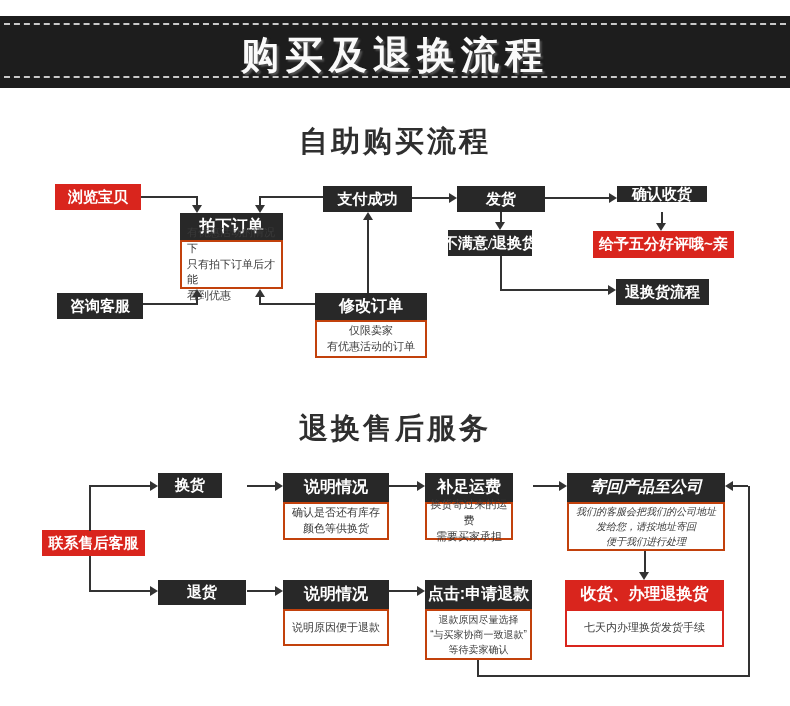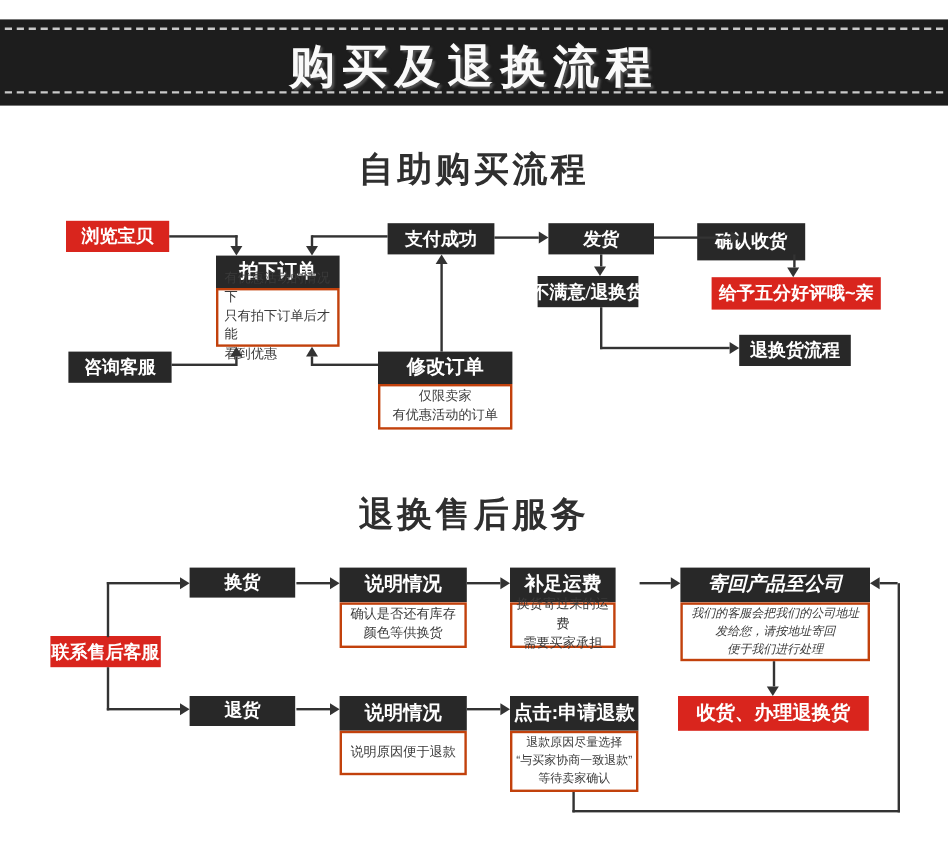--- a/index.html
+++ b/index.html
@@ -75,21 +75,21 @@
   <div class="cbox" style="left:315px;top:277px;width:112px;border-radius:16px;">
     <div class="cbox-head" style="height:27px;">修改订单</div>
     <div class="cbox-body" style="height:38px;">仅限卖家
 有优惠活动的订单</div>
   </div>
 
   <div class="box" style="left:457px;top:170px;width:88px;height:26px;">发货</div>
 
   <div class="box" style="left:448px;top:214px;width:84px;height:26px;font-family:Liberation Serif, serif;">不满意/退换货</div>
 
-  <div class="box" style="left:581px;top:170px;width:90px;height:31px;text-align:right;">确认收货</div>
+  <div class="box" style="left:617px;top:170px;width:90px;height:16px;text-align:right;">确认收货</div>
 
   <div class="box red" style="left:593px;top:215px;width:141px;height:27px;">给予五分好评哦~亲</div>
 
   <div class="box" style="left:616px;top:263px;width:93px;height:26px;">退换货流程</div>
 
   <div class="hl" style="left:141px;top:180px;width:57px;"></div>
   <div class="vl" style="left:196px;top:180px;height:10px;"></div>
   <div class="ah d" style="left:192px;top:189px;"></div>
 
   <div class="hl" style="left:260px;top:180px;width:63px;"></div>
@@ -118,23 +118,23 @@
 
   <div class="vl" style="left:661px;top:196px;height:11px;"></div>
   <div class="ah d" style="left:656px;top:207px;"></div>
 
   <div class="vl" style="left:500px;top:240px;height:35px;"></div>
   <div class="hl" style="left:500px;top:273px;width:108px;"></div>
   <div class="ah r" style="left:608px;top:269px;"></div>
 
   <div class="sec-title" style="top:393px;">退换售后服务</div>
 
-  <div class="box red" style="left:42px;top:514px;width:92px;height:26px;">联系售后客服</div>
-
-  <div class="box" style="left:158px;top:457px;width:88px;height:25px;">换货</div>
+  <div class="box red" style="left:42px;top:514px;width:103px;height:26px;">联系售后客服</div>
+
+  <div class="box" style="left:158px;top:457px;width:64px;height:25px;">换货</div>
   <div class="box" style="left:158px;top:564px;width:88px;height:25px;">退货</div>
 
   <div class="cbox" style="left:283px;top:457px;width:106px;">
     <div class="cbox-head" style="height:29px;">说明情况</div>
     <div class="cbox-body" style="height:38px;">确认是否还有库存
 颜色等供换货</div>
   </div>
 
   <div class="cbox" style="left:425px;top:457px;width:88px;">
     <div class="cbox-head" style="height:29px;">补足运费</div>
@@ -156,20 +156,21 @@
 
   <div class="cbox" style="left:425px;top:564px;width:107px;">
     <div class="cbox-head" style="height:29px;">点击:申请退款</div>
     <div class="cbox-body small" style="height:51px;">退款原因尽量选择
 “与买家协商一致退款”
 等待卖家确认</div>
   </div>
 
   <div class="cbox redhead" style="left:565px;top:564px;width:159px;">
     <div class="cbox-head" style="height:29px;">收货、办理退换货</div>
+    <div class="cbox-body" style="height:38px;">七天内办理换货发货手续</div>
   </div>
 
   <div class="vl" style="left:89px;top:469px;height:46px;"></div>
   <div class="hl" style="left:89px;top:469px;width:61px;"></div>
   <div class="ah r" style="left:150px;top:465px;"></div>
 
   <div class="vl" style="left:89px;top:540px;height:36px;"></div>
   <div class="hl" style="left:89px;top:574px;width:61px;"></div>
   <div class="ah r" style="left:150px;top:570px;"></div>
 

